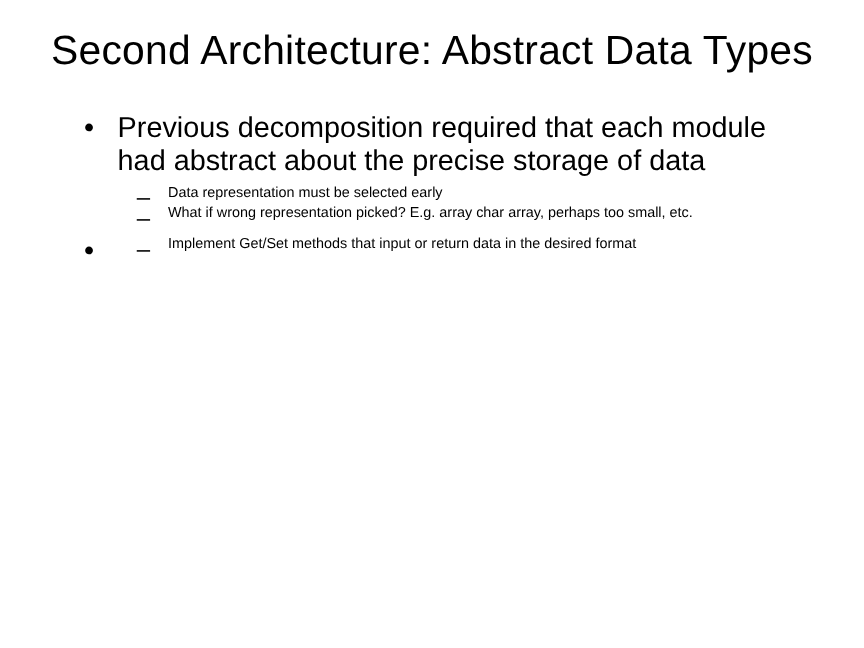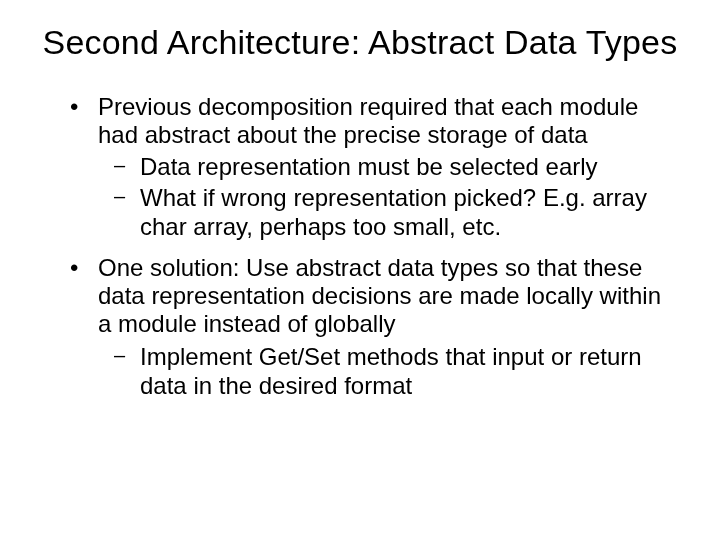--- a/index.html
+++ b/index.html
@@ -45,21 +45,21 @@
     font-size: 24px;
   }
   ul.level2 {
     list-style: none;
     padding: 0;
     margin: 4px 0 12px 16px;
   }
   ul.level2 > li {
     position: relative;
     padding-left: 26px;
-    font-size: 24px;
+    font-size: 12px;
     line-height: 1.2;
     margin-bottom: 2px;
   }
   ul.level2 > li::before {
     content: "–";
     position: absolute;
     left: 0;
     top: 0;
     font-size: 20px;
   }
@@ -76,21 +76,20 @@
       <ul class="level2">
         <li>
           <span>Data representation must be selected early</span>
         </li>
         <li>
           <span>What if wrong representation picked?  E.g. array char array, perhaps too small, etc.</span>
         </li>
       </ul>
     </li>
     <li>
-      <span>One solution: Use abstract data types so that these data representation decisions are made locally within a module instead of globally</span>
       <ul class="level2">
         <li>
           <span>Implement Get/Set methods that input or return data in the desired format</span>
         </li>
       </ul>
     </li>
   </ul>
 </div>
 
 </body></html>

